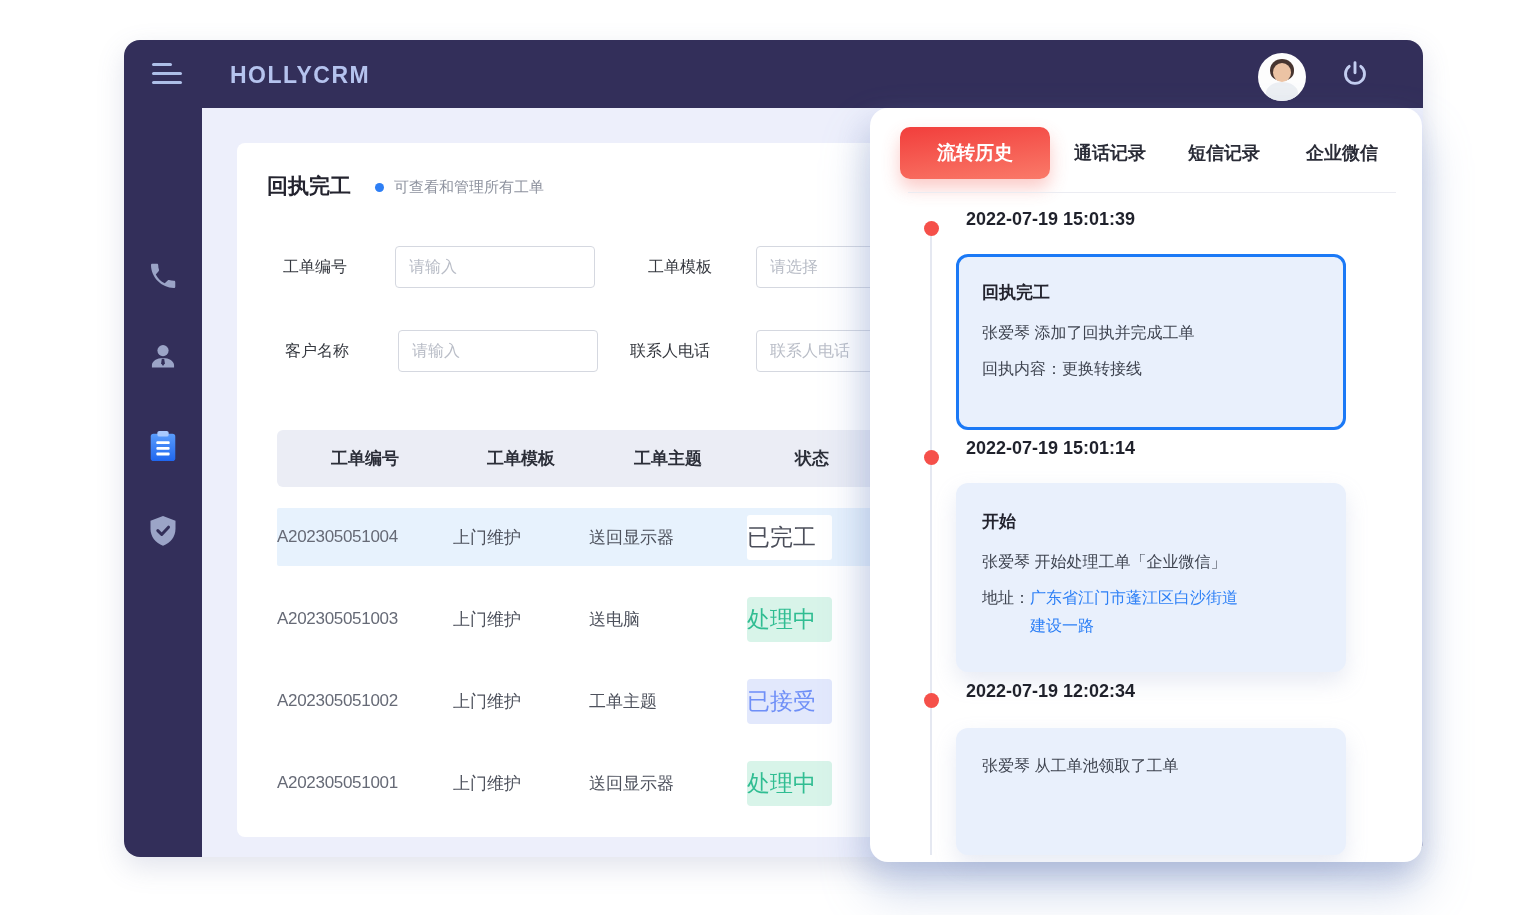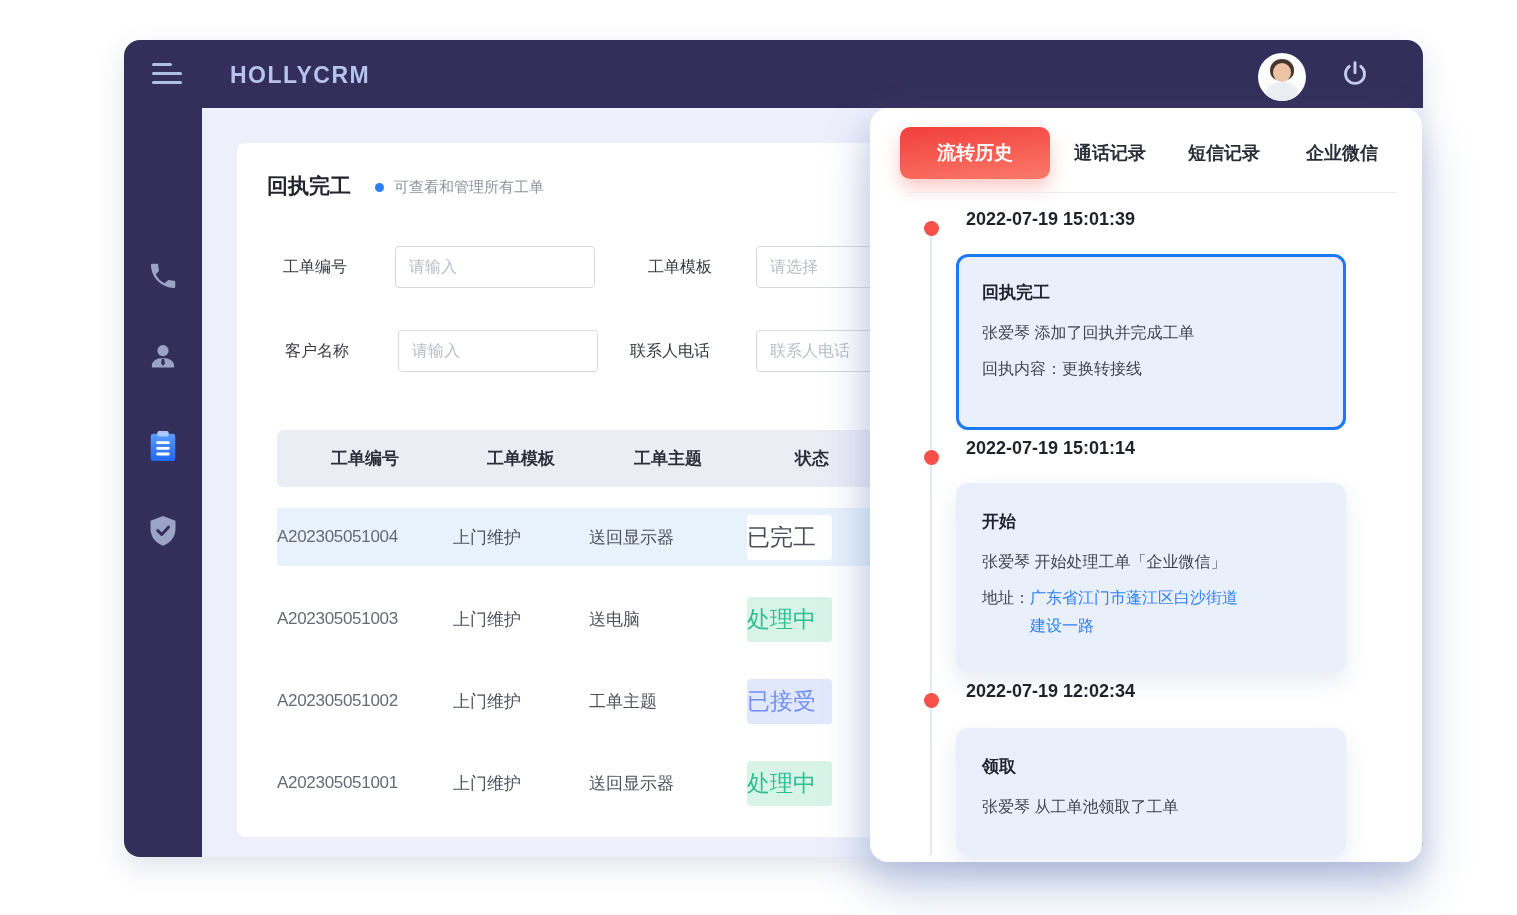--- a/index.html
+++ b/index.html
@@ -259,18 +259,17 @@
     <div class="tl-time t1">2022-07-19 15:01:14</div>
     <div class="tcard tc1">
       <h4>开始</h4>
       <p>张爱琴 开始处理工单「企业微信」</p>
       <p><span class="addr-label">地址：</span><span class="addr-link">广东省江门市蓬江区白沙街道建设一路</span></p>
     </div>
 
     <div class="tl-dot d2"></div>
     <div class="tl-time t2">2022-07-19 12:02:34</div>
     <div class="tcard tc2">
-      <h4>领取</h4>
       <p>张爱琴 从工单池领取了工单</p>
     </div>
 
   </div>
 </div>
 
 </body></html>

